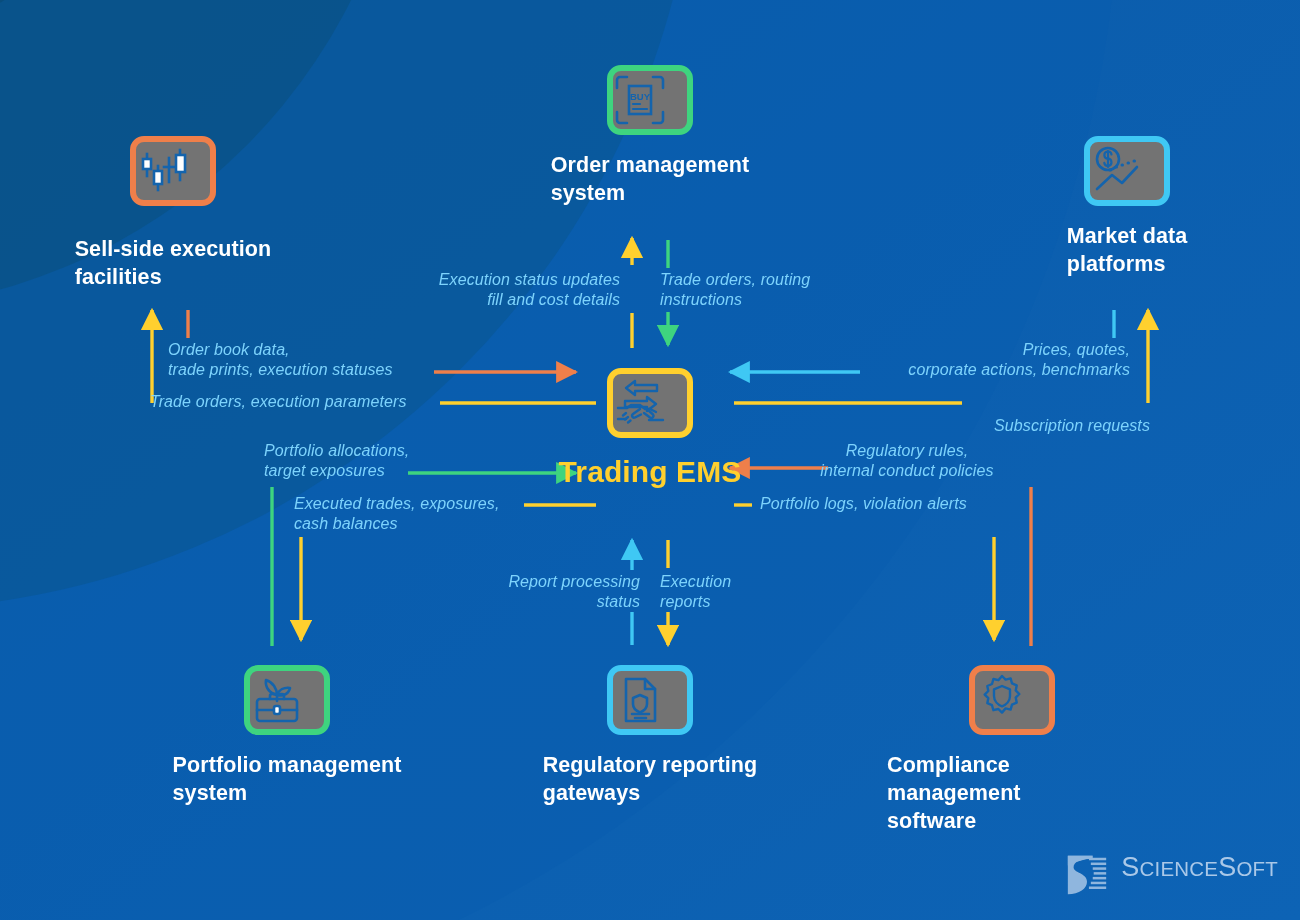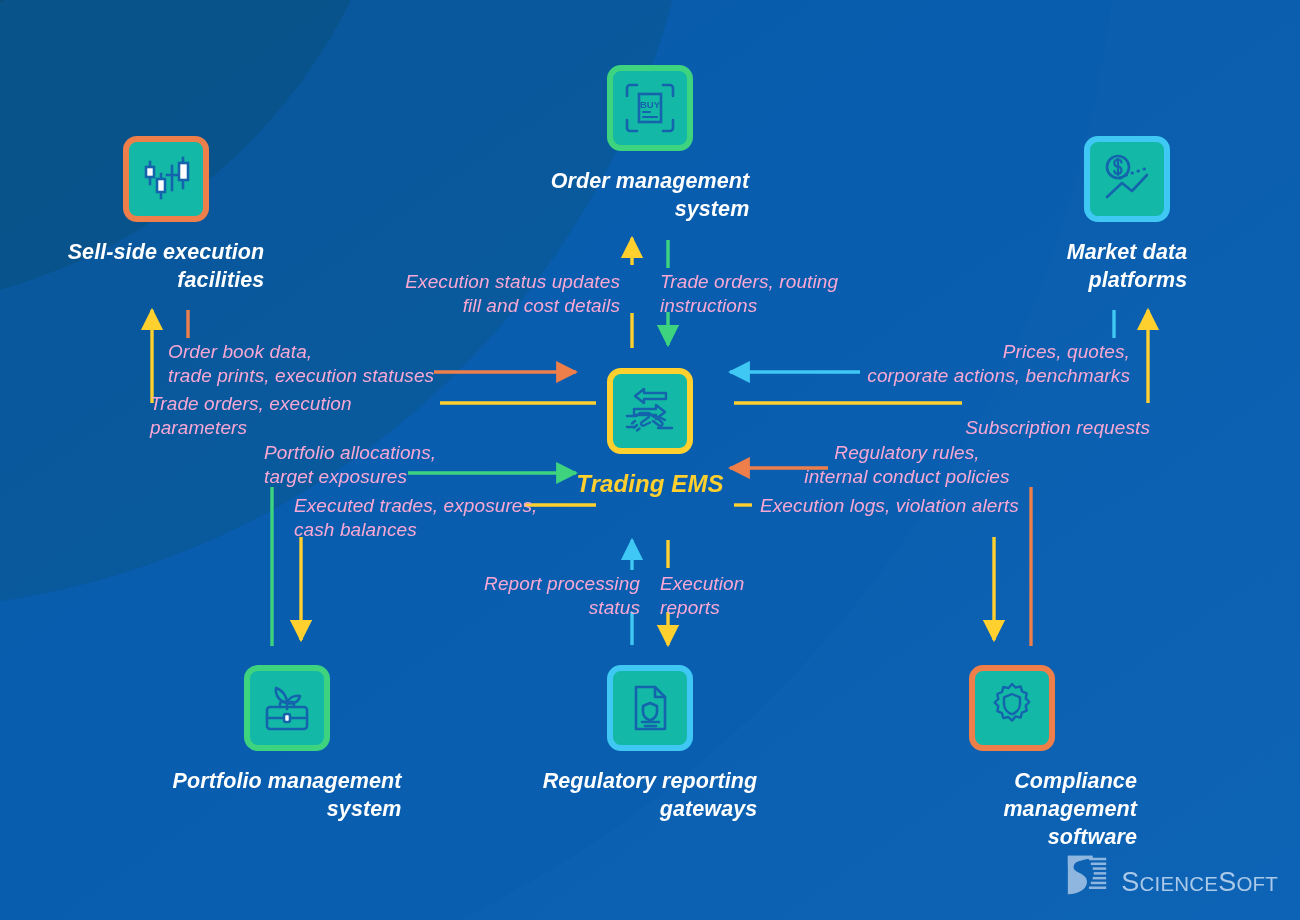--- a/index.html
+++ b/index.html
@@ -10,47 +10,47 @@
     position:relative;
   }
   #stage{position:absolute;inset:0;width:1300px;height:920px;}
   #bg{position:absolute;inset:0;z-index:0;}
   #arrows{position:absolute;inset:0;z-index:1;}
   .layer{position:absolute;inset:0;z-index:2;}
 
   
   .node{position:absolute;display:flex;flex-direction:column;align-items:center;}
   .tile{
-    width:86px;height:86px;border-radius:14px;background:#14b8a6;
-    display:flex;align-items:center;justify-content:center;
+    width:86px;height:70px;border-radius:14px;background:#737373;
+    display:flex;align-items:center;
     box-sizing:border-box;
   }
   .tile.orange{border:6px solid #ef7f4a;}
   .tile.green{border:6px solid #3ed47f;}
   .tile.cyan{border:6px solid #3fc8f4;}
   .tile.yellow{border:6px solid #ffd02e;}
   .tile svg{display:block;}
   .node-label{
     margin-top:17px;color:#ffffff;font-size:21.5px;line-height:1.3;
-    font-weight:700;text-align:right;letter-spacing:.1px;white-space:pre-line;font-style:italic;
+    font-weight:700;text-align:left;letter-spacing:.1px;white-space:pre-line;
   }
   .node-label.center-label{
-    color:#ffd02e;font-size:24px;margin-top:14px;font-weight:700;
+    color:#ffd02e;font-size:30px;margin-top:14px;font-weight:700;
   }
 
   
   .cap{
-    position:absolute;color:#f9a8d4;font-style:italic;font-size:19px;
+    position:absolute;color:#7dd3fc;font-style:italic;font-size:16px;
     line-height:1.28;white-space:pre-line;letter-spacing:.1px;
   }
   .cap.r{text-align:right;}
   .cap.l{text-align:left;}
 
   
-  #logo{position:absolute;right:22px;bottom:22px;display:flex;align-items:flex-end;gap:11px;z-index:3;}
+  #logo{position:absolute;right:22px;bottom:22px;display:flex;align-items:flex-start;gap:11px;z-index:3;}
   #logo .mark{width:46px;height:46px;}
   #logo .wordmark{font-size:27px;color:#aac8e8;letter-spacing:.2px;font-weight:400;}
   #logo .wordmark .sc{font-size:27px;}
   #logo .wordmark .sm{font-size:20.5px;}
 </style>
 </head>
 <body>
 
 <div id="stage">
 
@@ -144,21 +144,21 @@
       <line x1="632" y1="645" x2="632" y2="612" stroke="#3fc8f4" stroke-width="3.4"></line>
     </g>
     <g>
       <line x1="668" y1="540" x2="668" y2="568" stroke="#ffd02e" stroke-width="3.4"></line>
       <line x1="668" y1="612" x2="668" y2="645" stroke="#ffd02e" stroke-width="3.4" marker-end="url(#mYellow)"></line>
     </g>
   </svg>
 
   <div class="layer">
 
-    <div class="node" style="left:41px;top:136px;width:250px;">
+    <div class="node" style="left:48px;top:136px;width:250px;gap:13px;">
       <div class="tile orange">
         <svg width="54" height="54" viewBox="0 0 54 54">
           <g stroke="#1464ad" stroke-width="2.6" fill="none" stroke-linecap="square">
             <line x1="11" y1="10" x2="11" y2="32"></line>
               <rect x="7" y="15" width="8" height="10" fill="#fff"></rect>
             <line x1="22" y1="22" x2="22" y2="46"></line>
               <rect x="18" y="27" width="8" height="13" fill="#fff"></rect>
             <line x1="33" y1="14" x2="33" y2="38"></line>
               <line x1="28" y1="23" x2="38" y2="23"></line>
             <line x1="44" y1="6" x2="44" y2="36"></line>
@@ -290,21 +290,21 @@
     <div class="cap l" style="left:150px;top:392px;width:300px;">Trade orders, execution parameters</div>
     <div class="cap r" style="left:840px;top:340px;width:290px;">Prices, quotes,
 corporate actions, benchmarks</div>
     <div class="cap r" style="left:860px;top:392px;width:290px;margin-top:24px;">Subscription requests</div>
     <div class="cap l" style="left:264px;top:441px;width:260px;">Portfolio allocations,
 target exposures</div>
     <div class="cap l" style="left:294px;top:494px;width:250px;">Executed trades, exposures,
 cash balances</div>
     <div class="cap r" style="left:780px;top:441px;width:254px;text-align:center;">Regulatory rules,
 internal conduct policies</div>
-    <div class="cap l" style="left:760px;top:494px;width:270px;">Execution logs, violation alerts</div>
+    <div class="cap l" style="left:760px;top:494px;width:270px;">Portfolio logs, violation alerts</div>
     <div class="cap r" style="left:420px;top:572px;width:220px;">Report processing
 status</div>
     <div class="cap l" style="left:660px;top:572px;width:180px;">Execution
 reports</div>
   </div>
 
   <div id="logo">
     <svg class="mark" viewBox="0 0 48 48">
       <g fill="#8fb6de">
         <path d="M4 4 H30 C22 10 10 9 4 14 Z"></path>

